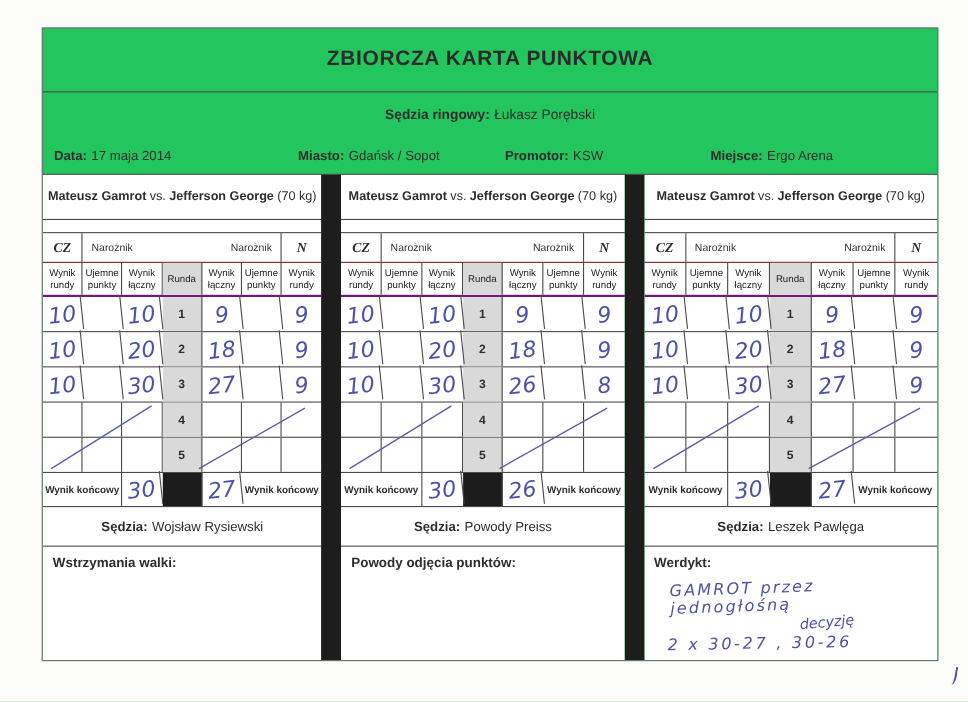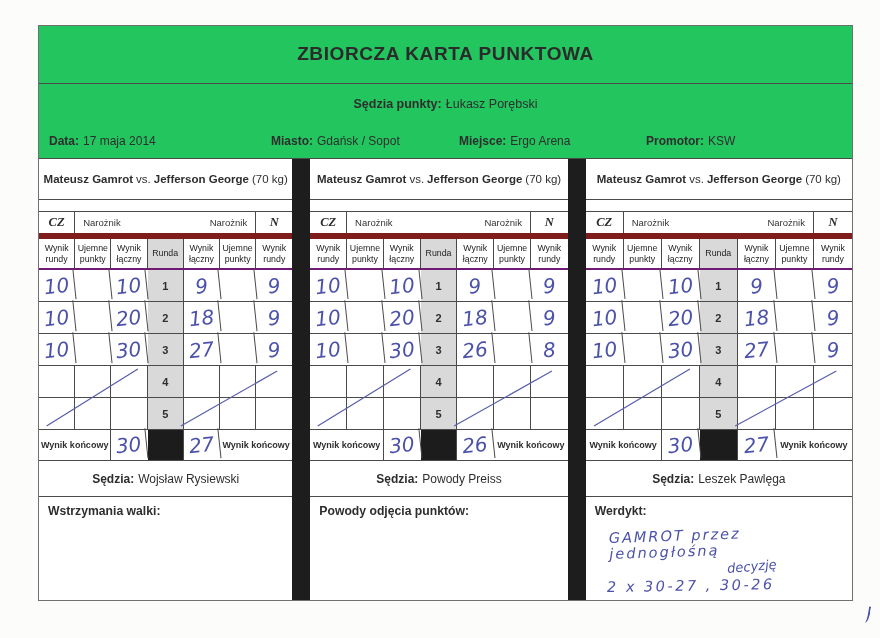--- a/index.html
+++ b/index.html
@@ -56,21 +56,21 @@
     display:flex; align-items:center; justify-content:center;
     font-size:11.5px; white-space:pre; gap:3px;
   }
   .tspacer { height:12px; border-bottom:1px solid #4a4a4a; }
 
   .score-table { position:relative; }
   .grid7 { display:grid; grid-template-columns:repeat(7,1fr); }
   .cell { border-right:1px solid #4a4a4a; display:flex; align-items:center; justify-content:center; text-align:center; }
   .cell:last-child { border-right:none; }
 
-  .row-corner { height:27px; border-bottom:6px solid #7f1d1d; display:grid; grid-template-columns:1fr 5fr 1fr; }
+  .row-corner { height:27px; border-bottom:1px solid #7f1d1d; display:grid; grid-template-columns:1fr 5fr 1fr; }
   .corner-cell { border-right:1px solid #4a4a4a; display:flex; align-items:center; justify-content:center; }
   .corner-cell:last-child { border-right:none; }
   .corner-cz, .corner-n { font-weight:bold; font-style:italic; font-size:12.5px; font-family:"Liberation Serif", serif; }
   .corner-mid { justify-content:space-between; padding:0 8px; font-size:9.5px; color:#333; }
 
   .row-heads { height:31px; border-bottom:2px solid #701a75; }
   .row-heads .cell { font-size:8.8px; line-height:1.15; color:#222; padding:1px; }
   .runda-bg { background:#d9d9d9; }
 
   .round-row { height:32px; border-bottom:1px solid #4a4a4a; }
@@ -112,36 +112,36 @@
 </head>
 <body>
 
 <div class="page">
 
   <div class="title-block">
     <h1>ZBIORCZA KARTA PUNKTOWA</h1>
   </div>
 
   <div class="referee-row">
-    <b>Sędzia punkty:</b>
+    <b>Sędzia ringowy:</b>
     <span>Łukasz Porębski</span>
   </div>
 
   <div class="meta-row">
     <div class="meta-item">
       <b>Data:</b><span>17 maja 2014</span>
     </div>
     <div class="meta-item">
       <b>Miasto:</b><span>Gdańsk / Sopot</span>
     </div>
     <div class="meta-item">
+      <b>Promotor:</b><span>KSW</span>
+    </div>
+    <div class="meta-item">
       <b>Miejsce:</b><span>Ergo Arena</span>
-    </div>
-    <div class="meta-item">
-      <b>Promotor:</b><span>KSW</span>
     </div>
   </div>
 
   <div class="panels-row">
   <section class="panel p0">
 
     <div class="fight-title"><b>Mateusz Gamrot</b><span>vs.</span><b>Jefferson George</b><span>(70 kg)</span></div>
 
     <div class="tspacer"></div>
 

